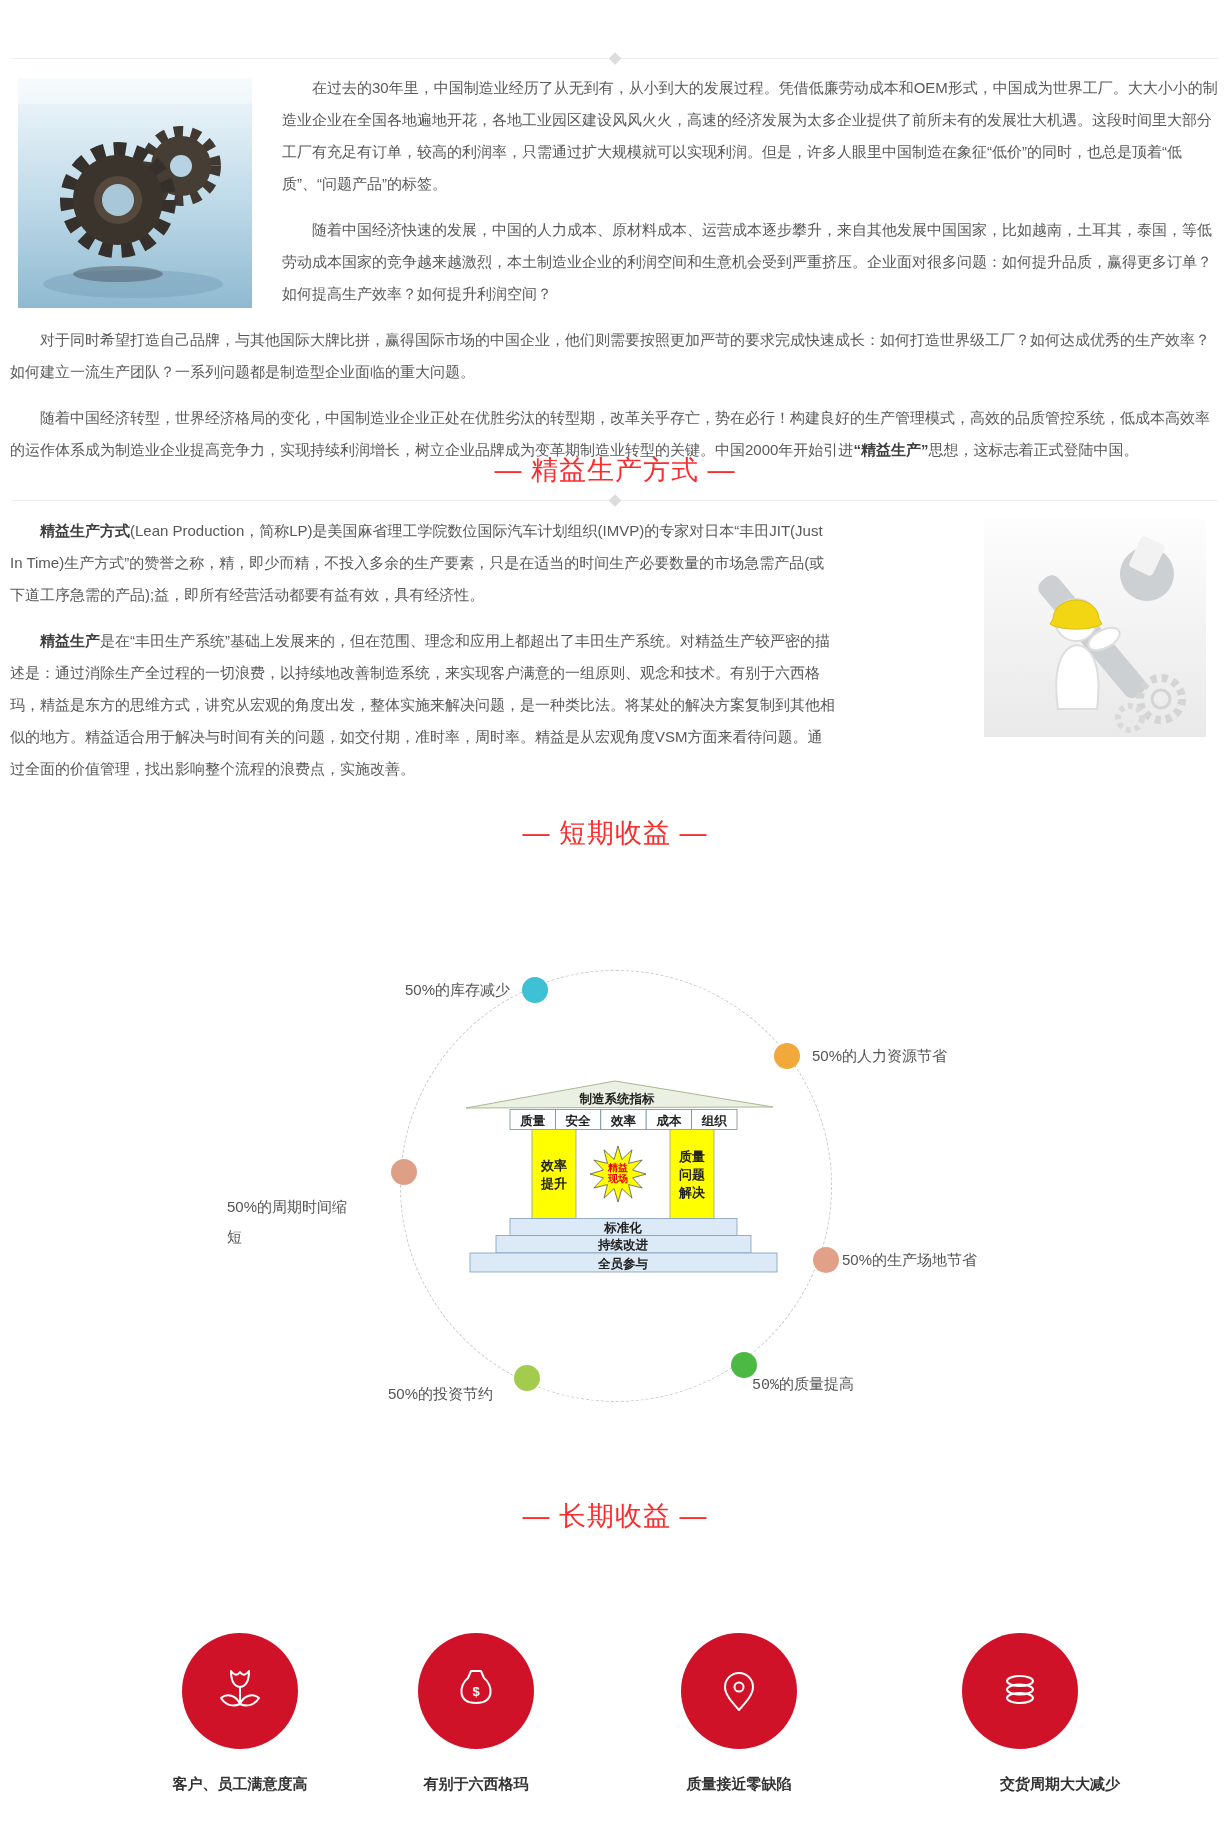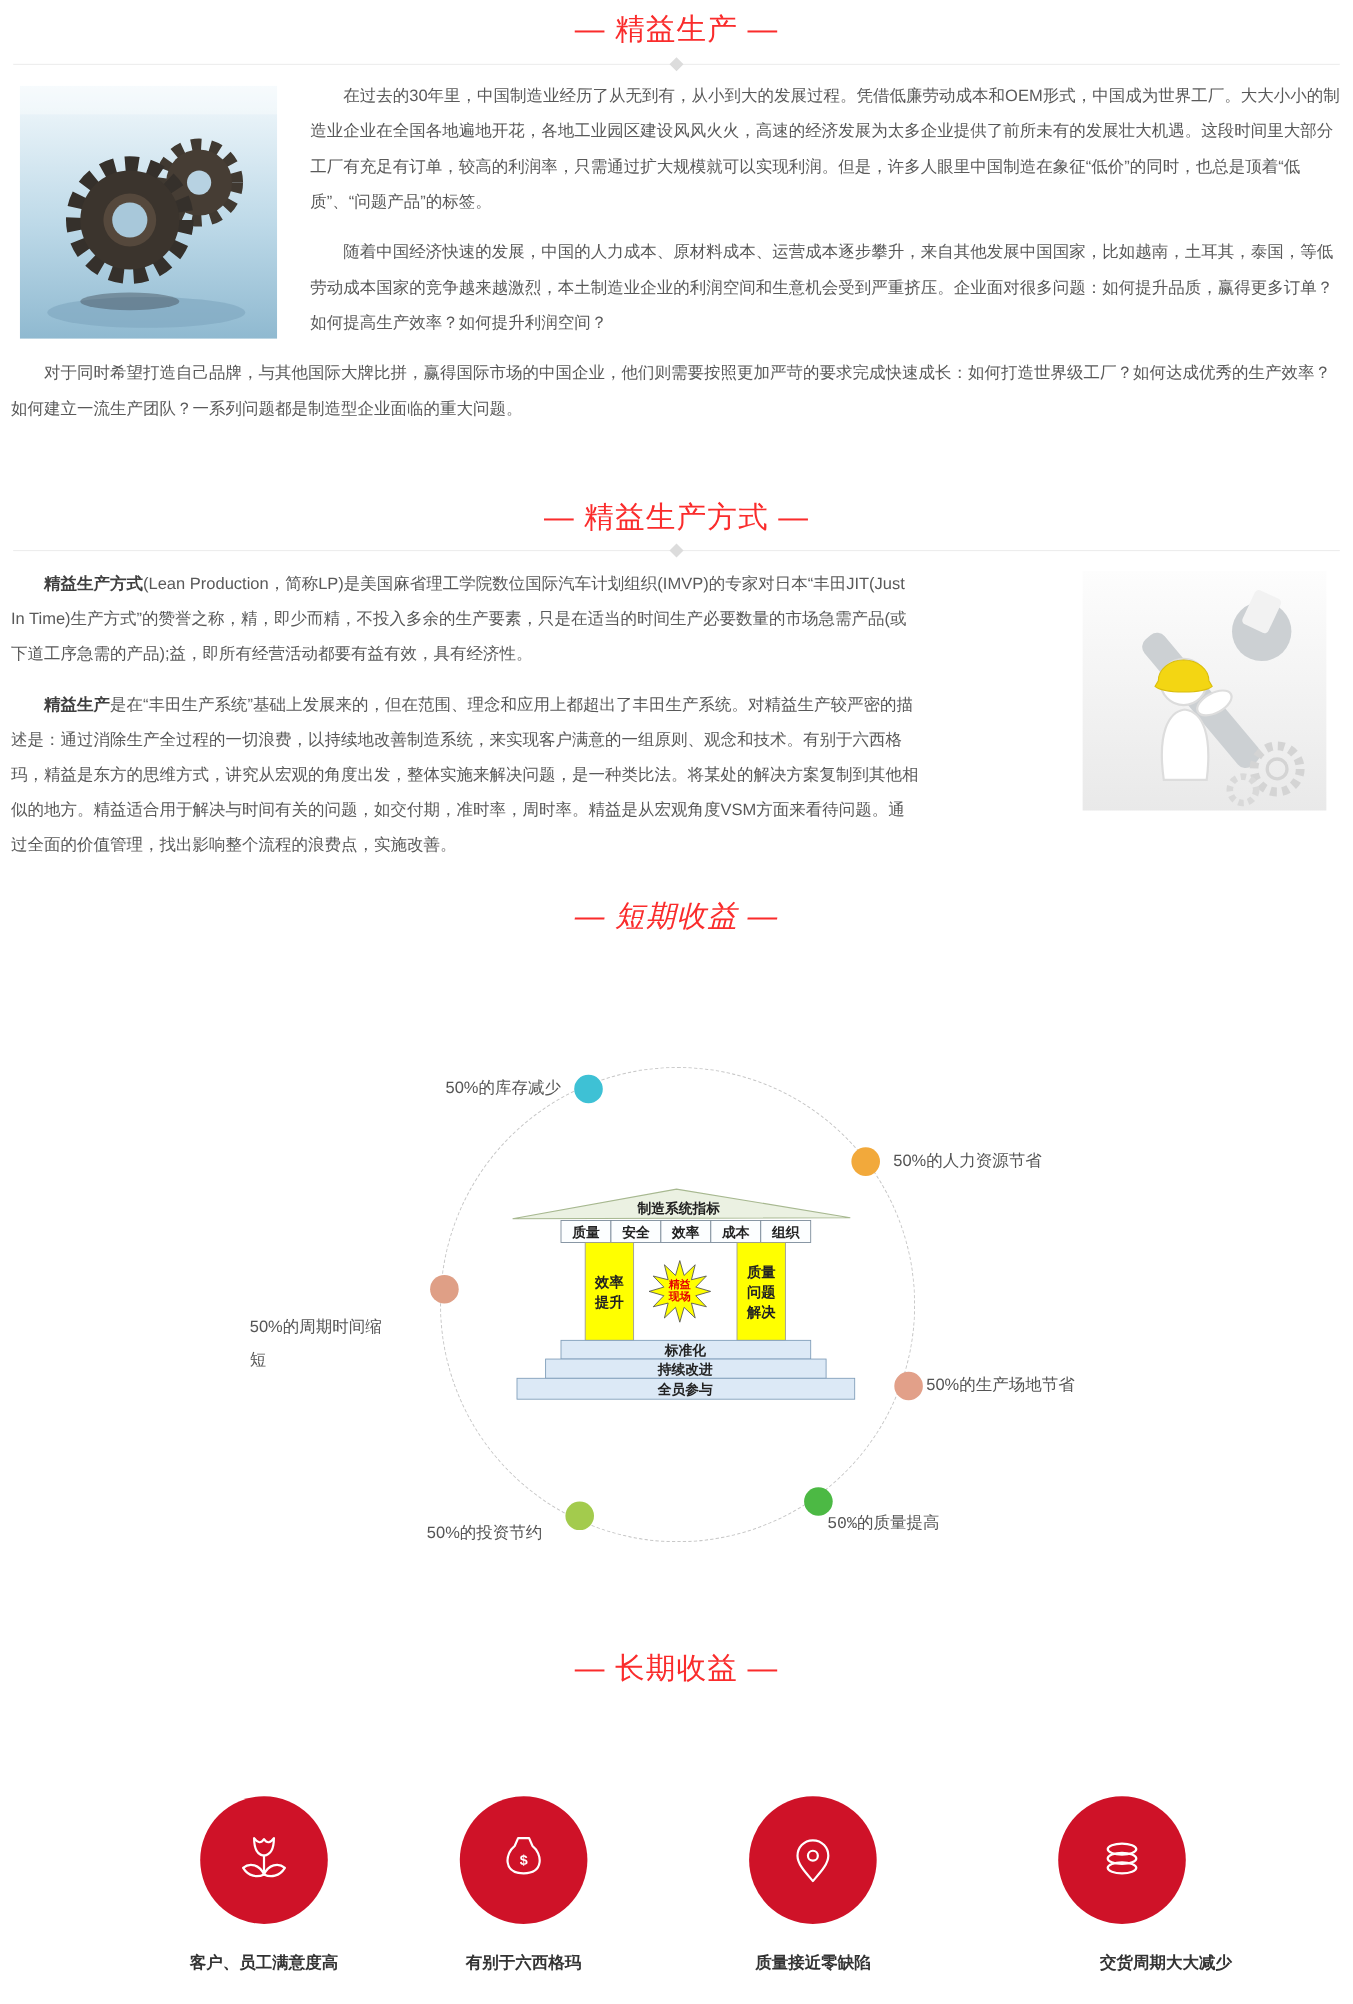--- a/index.html
+++ b/index.html
@@ -55,21 +55,20 @@
     width:116px; height:116px; border-radius:50%; margin:0 auto;
     display:flex; align-items:center; justify-content:center;
   }
   .lt-label { margin-top:26px; font-size:15px; font-weight:bold; color:#333333; white-space:nowrap; }
 </style>
 </head>
 <body>
 
 <div class="page">
 
-  <div class="sec-title" style="top: 8px; color: rgb(250, 44, 44);">— 精益生产 —</div>
   <div class="divider" style="top:58px;">
     <span class="diamond"></span>
   </div>
 
   <div class="content" style="top:72px;">
     <div class="gears-img">
       <svg width="234" height="230" viewBox="0 0 234 230">
         <defs>
           <linearGradient id="gbg" x1="0" y1="0" x2="0" y2="1">
             <stop offset="0" stop-color="#f3f9fc"></stop>
@@ -90,20 +89,21 @@
           <circle cx="100" cy="122" r="45" fill="#3b342d"></circle>
           <circle cx="100" cy="122" r="24" fill="#55483c"></circle>
           <circle cx="100" cy="122" r="16" fill="#a8c8da"></circle>
         </g>
         <rect width="234" height="26" fill="#ffffff" opacity="0.35"></rect>
       </svg>
     </div>
     <p class="indent">在过去的30年里，中国制造业经历了从无到有，从小到大的发展过程。凭借低廉劳动成本和OEM形式，中国成为世界工厂。大大小小的制造业企业在全国各地遍地开花，各地工业园区建设风风火火，高速的经济发展为太多企业提供了前所未有的发展壮大机遇。这段时间里大部分工厂有充足有订单，较高的利润率，只需通过扩大规模就可以实现利润。但是，许多人眼里中国制造在象征“低价”的同时，也总是顶着“低质”、“问题产品”的标签。</p>
     <p class="indent">随着中国经济快速的发展，中国的人力成本、原材料成本、运营成本逐步攀升，来自其他发展中国国家，比如越南，土耳其，泰国，等低劳动成本国家的竞争越来越激烈，本土制造业企业的利润空间和生意机会受到严重挤压。企业面对很多问题：如何提升品质，赢得更多订单？如何提高生产效率？如何提升利润空间？</p>
     <p class="indent">对于同时希望打造自己品牌，与其他国际大牌比拼，赢得国际市场的中国企业，他们则需要按照更加严苛的要求完成快速成长：如何打造世界级工厂？如何达成优秀的生产效率？如何建立一流生产团队？一系列问题都是制造型企业面临的重大问题。</p>
+    <p class="indent"><span>随着中国经济转型，世界经济格局的变化，中国制造业企业正处在优胜劣汰的转型期，改革关乎存亡，势在必行！构建良好的生产管理模式，高效的品质管控系统，低成本高效率的运作体系成为制造业企业提高竞争力，实现持续利润增长，树立企业品牌成为变革期制造业转型的关键。中国2000年开始引进</span><b>“精益生产”</b><span>思想，这标志着正式登陆中国。</span></p>
   </div>
 
   <div class="sec-title" style="top: 452px; color: rgb(250, 44, 44);">— 精益生产方式 —</div>
   <div class="divider" style="top:500px;">
     <span class="diamond"></span>
   </div>
 
   <div class="content" style="top:515px;">
     <div class="worker-wrap">
       <div class="worker-img">
@@ -133,21 +133,21 @@
             <circle cx="177" cy="180" r="9" fill="none" stroke="#d4d4d4" stroke-width="3"></circle>
             <circle cx="146" cy="199" r="12" fill="none" stroke="#d9d9d9" stroke-width="6" stroke-dasharray="5 4"></circle>
           </g>
         </svg>
       </div>
     </div>
     <p class="indent"><b>精益生产方式</b><span>(Lean Production，简称LP)是美国麻省理工学院数位国际汽车计划组织(IMVP)的专家对日本“丰田JIT(Just In Time)生产方式”的赞誉之称，精，即少而精，不投入多余的生产要素，只是在适当的时间生产必要数量的市场急需产品(或下道工序急需的产品);益，即所有经营活动都要有益有效，具有经济性。</span></p>
     <p class="indent"><b>精益生产</b><span>是在“丰田生产系统”基础上发展来的，但在范围、理念和应用上都超出了丰田生产系统。对精益生产较严密的描述是：通过消除生产全过程的一切浪费，以持续地改善制造系统，来实现客户满意的一组原则、观念和技术。有别于六西格玛，精益是东方的思维方式，讲究从宏观的角度出发，整体实施来解决问题，是一种类比法。将某处的解决方案复制到其他相似的地方。精益适合用于解决与时间有关的问题，如交付期，准时率，周时率。精益是从宏观角度VSM方面来看待问题。通过全面的价值管理，找出影响整个流程的浪费点，实施改善。</span></p>
   </div>
 
-  <div class="sec-title" style="top: 815px; color: rgb(250, 44, 44); font-style: italic;">— 短期收益 —</div>
+  <div class="sec-title" style="top: 815px; color: rgb(250, 44, 44);">— 短期收益 —</div>
 
   <div class="dash-circle"></div>
 
   <span class="dot dot-inventory" style="background: rgb(62, 193, 213);"></span>
   <span class="dot dot-hr" style="background: rgb(242, 169, 59);"></span>
   <span class="dot dot-cycle" style="background: rgb(223, 159, 134);"></span>
   <span class="dot dot-space" style="background: rgb(226, 160, 137);"></span>
   <span class="dot dot-quality" style="background: rgb(76, 185, 68);"></span>
   <span class="dot dot-investment" style="background: rgb(163, 203, 77);"></span>
 

